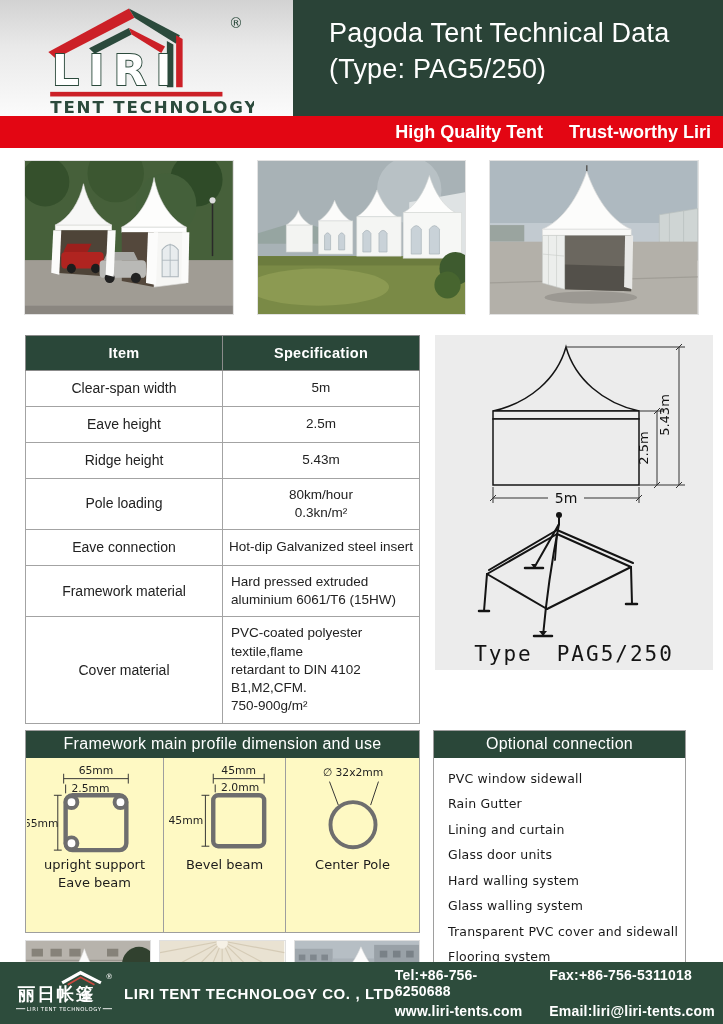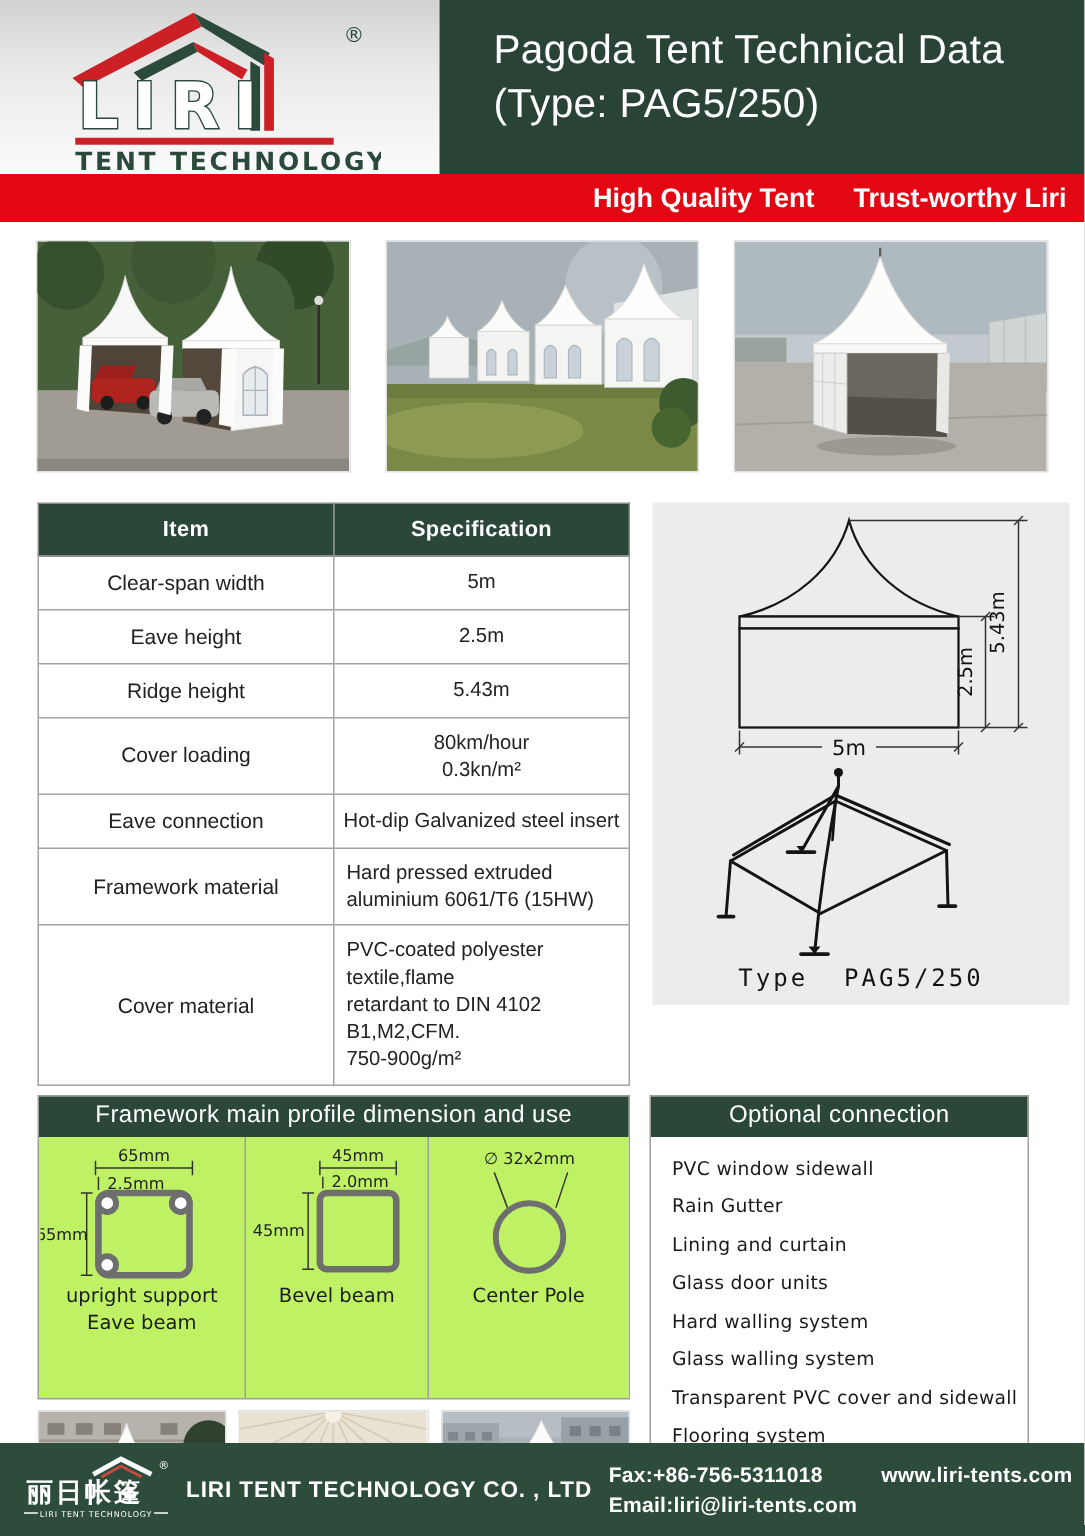--- a/index.html
+++ b/index.html
@@ -24,28 +24,28 @@
   .spec { width:395px; border-collapse:collapse; table-layout:fixed; }
   .spec th { background:#2a4739; color:#fff; font-size:14.5px; font-weight:bold; padding:9px 4px; border:1px solid #8b8b8b; letter-spacing:.3px; }
   .spec td { border:1px solid #a3a3a3; text-align:center; font-size:13.5px; color:#222; padding:8px 6px; line-height:1.35; }
   .spec td.item { width:163px; font-size:14px; }
   .spec td.val  { white-space:pre-line; }
   .spec tr.tall td { padding:7px 8px; }
   .spec td.left { text-align:left; padding-left:12px; }
 
   .diagram-panel { width:278px; height:335px; background:#ececec; }
   .diagram-panel svg { display:block; }
-  .type-row { display:flex; justify-content:center; gap:24px; font-family:"DejaVu Sans Mono", monospace; font-size:16px; letter-spacing:2px; color:#141414; padding-top:2px; }
+  .type-row { display:flex; justify-content:center; gap:24px; font-family:"DejaVu Sans Mono", monospace; font-size:21px; letter-spacing:2px; color:#141414; padding-top:2px; }
 
   
   .lower { display:flex; margin:6px 0 0 25px; gap:13px; align-items:flex-start; }
   .left-col { width:395px; }
   .framework { border:1px solid #9e9e9e; }
   .sec-bar { height:27px; background:#2a4739; color:#fff; font-size:16px; display:flex; align-items:center; justify-content:center; letter-spacing:.3px; }
-  .fw-cells { display:flex; height:174px; background:#bef264; }
+  .fw-cells { display:flex; height:174px; background:#fef9c3; }
   .fw-cell { border-right:1px solid #9e9e9e; padding-top:4px; }
   .fw-cell:last-child { border-right:none; }
   .fw-cell svg { display:block; margin:0 auto; }
   .p-labels { text-align:center; font-size:13px; color:#1c1c1c; line-height:1.45; font-family:"DejaVu Sans", sans-serif; }
 
   .accessories { width:253px; border:1px solid #9e9e9e; background:#fff; }
   .acc-list { list-style:none; padding:13px 6px 10px 14px; font-family:"DejaVu Sans", sans-serif; }
   .acc-list li { font-size:12.5px; color:#1a1a1a; margin-bottom:10.5px; letter-spacing:.2px; }
 
   .photo-row2 { display:flex; gap:8px; margin-top:7px; }
@@ -194,21 +194,21 @@
           </tr>
         <tr>
             <td class="item">Eave height</td>
             <td class="val">2.5m</td>
           </tr>
         <tr>
             <td class="item">Ridge height</td>
             <td class="val">5.43m</td>
           </tr>
         <tr class="tall">
-            <td class="item">Cover loading</td>
+            <td class="item">Pole loading</td>
             <td class="val">80km/hour
 0.3kn/m²</td>
           </tr>
         <tr>
             <td class="item">Eave connection</td>
             <td class="val">Hot-dip Galvanized steel insert</td>
           </tr>
         <tr class="tall">
             <td class="item">Framework material</td>
             <td class="val left">Hard pressed extruded
@@ -488,19 +488,20 @@
       <polyline points="50,14 70,3 92,14" stroke="#ffffff" stroke-width="3.5" fill="none"></polyline>
       <polyline points="56,16 70,8 85,16" stroke="#c9493f" stroke-width="2" fill="none"></polyline>
       <text x="97" y="10" font-size="8" fill="#ffffff">®</text>
       <text x="2" y="33" font-size="19" font-weight="bold" letter-spacing="2" fill="#ffffff">丽日帐篷</text>
       <line x1="0" y1="42" x2="10" y2="42" stroke="#ffffff" stroke-width="1"></line>
       <line x1="94" y1="42" x2="104" y2="42" stroke="#ffffff" stroke-width="1"></line>
       <text x="52" y="45" text-anchor="middle" font-size="5.8" letter-spacing=".6" fill="#ffffff">LIRI TENT TECHNOLOGY</text>
     </svg>
     <div class="f-company">LIRI TENT TECHNOLOGY CO. , LTD</div>
     <div class="f-contact">
+      <span>Tel:+86-756-6250688</span>
       <span>Fax:+86-756-5311018</span>
       <span>www.liri-tents.com</span>
       <span>Email:liri@liri-tents.com</span>
     </div>
   </footer>
 
 </div>
 
 </body></html>

